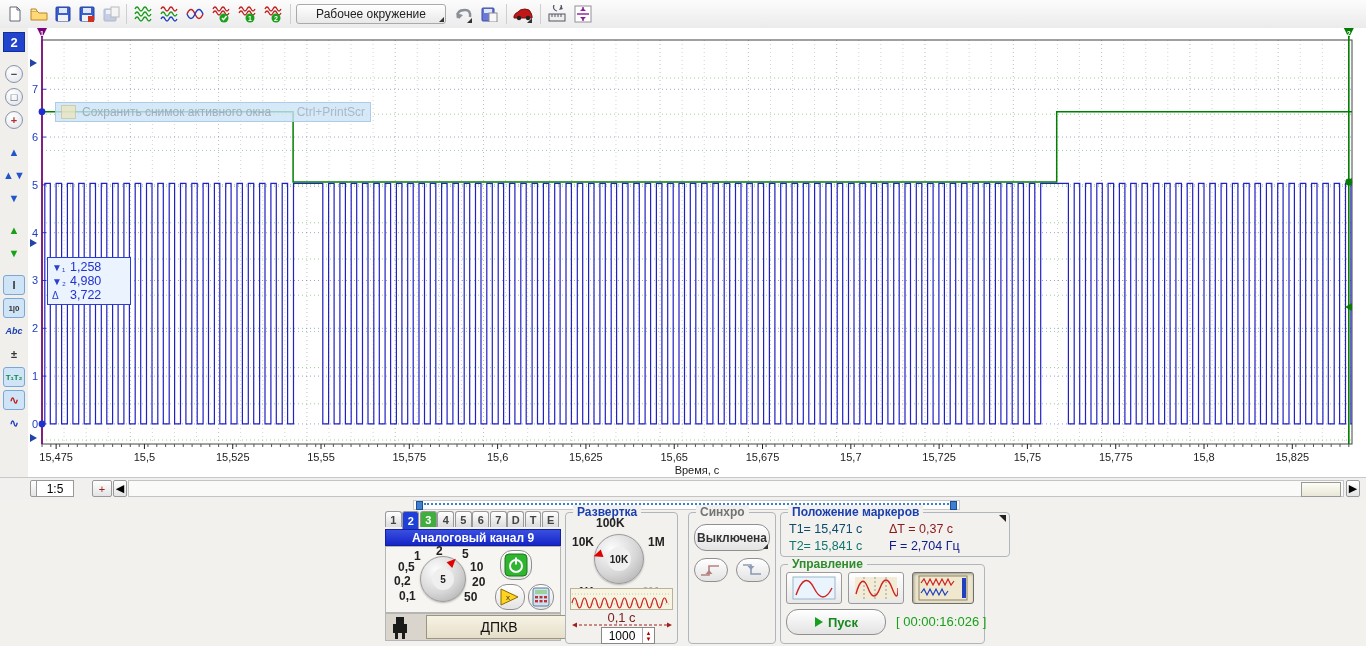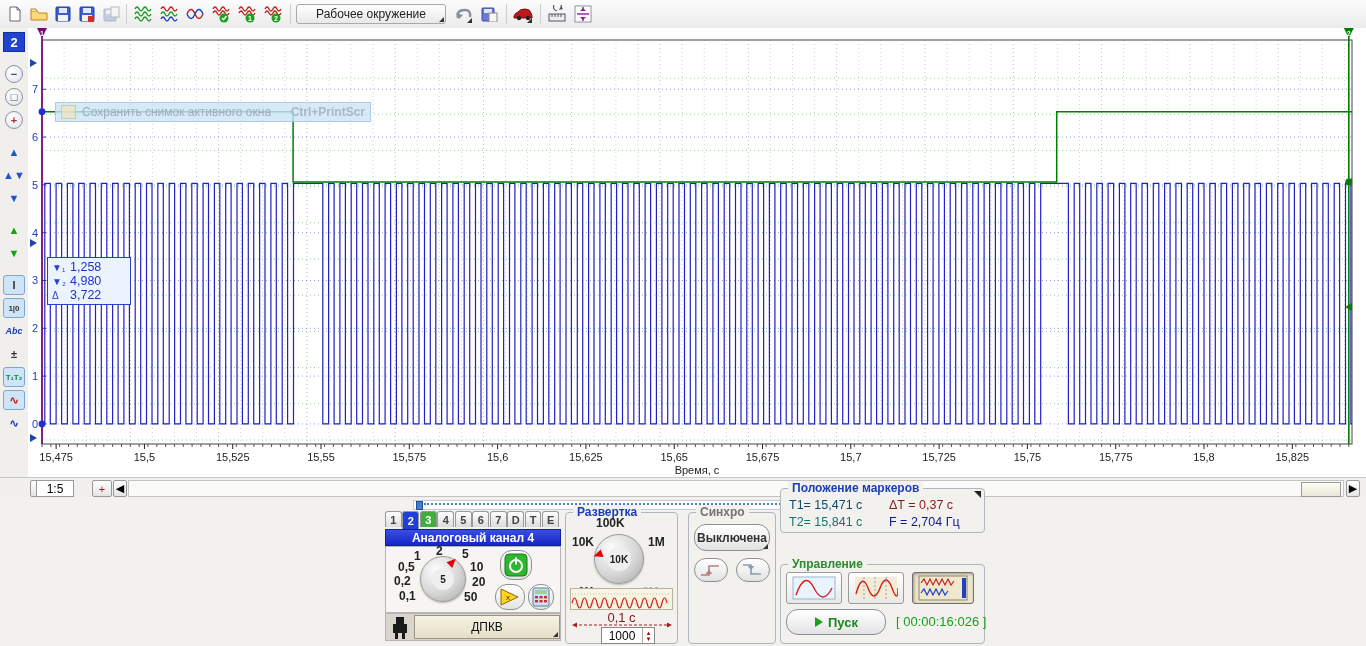--- a/index.html
+++ b/index.html
@@ -30,21 +30,21 @@
   .sbtn .circ{width:16px;height:16px;border-radius:50%;border:1px solid #8a93a8;
     background:radial-gradient(circle at 35% 30%,#fff,#dfe3ea);display:flex;align-items:center;justify-content:center;
     font-size:11px;font-weight:bold;color:#445;}
 
   
   .chartwrap{position:absolute;left:28px;top:28px;width:1338px;height:449px;background:#fff;}
   .tooltip{position:absolute;left:27px;top:74px;width:316px;height:20px;
     background:rgba(203,228,247,0.8);border:1px solid rgba(150,185,215,0.6);
     display:flex;align-items:center;font-size:12px;color:#9fadbd;box-sizing:border-box;padding:0 5px;}
   .tooltip .tico{width:13px;height:12px;background:#ece5b9;border:1px solid #c9c093;margin-right:6px;opacity:.7;}
-  .tooltip .tsc{margin-left:auto;color:#aab8c6;font-weight:bold;}
+  .tooltip .tsc{margin-left:auto;color:#aab8c6;}
   .readout{position:absolute;left:19px;top:229px;width:84px;height:48px;background:#eaf3fe;
     border:1px solid #2a3fd0;box-sizing:border-box;padding:2px 4px;font-size:12.5px;color:#2232cc;}
   .readout .rrow{display:flex;align-items:center;height:14px;}
   .readout .rico{width:18px;font-size:10px;color:#2a3fd0;}
 
   
   .zoombar{position:absolute;left:0;top:477px;width:1366px;height:21px;background:#f1f0ee;border-top:1px solid #c8c8c8;}
   .zbtn{position:absolute;top:2px;height:17px;border:1px solid #999;border-radius:2px;
     background:linear-gradient(#fff,#e4e4e4);display:flex;align-items:center;justify-content:center;
     font-size:11px;box-sizing:border-box;}
@@ -79,22 +79,22 @@
     border:1px solid #b5b5b5;box-sizing:border-box;}
   .knob{position:absolute;border-radius:50%;border:1px solid #9a9a9a;
     background:radial-gradient(circle at 35% 30%,#fdfdfd,#d6d6d6 55%,#a6a6a6);box-shadow:0 1px 2px rgba(0,0,0,.25);}
   .kcenter{position:absolute;inset:24%;background:#efefef;border-radius:50%;
     display:flex;align-items:center;justify-content:center;font-weight:bold;font-size:10px;color:#222;}
   .kptr{position:absolute;width:0;height:0;border:4px solid transparent;border-bottom:9px solid #e00000;}
   .klabel{position:absolute;font-size:12px;font-weight:bold;color:#222;}
   .klabel.dim{color:#aaa;}
   .sensorrow{position:absolute;left:385px;top:613px;width:176px;height:28px;background:#d9d5cc;
     border:1px solid #b5b5b5;box-sizing:border-box;display:flex;}
-  .sensorbtn{position:absolute;left:28px;top:1px;width:146px;height:24px;
-    background:linear-gradient(#f7f3e4,#e5dfc9);border:1px solid #9a9480;font-size:12px;color:#111;
+  .sensorbtn{position:absolute;left:40px;top:1px;width:146px;height:24px;
+    background:linear-gradient(#f7f3e4,#e5dfc9);border:1px solid #9a9480;font-size:14px;color:#111;
     display:flex;align-items:center;justify-content:center;box-sizing:border-box;}
 
   
   .mval{font-size:12.5px;}
 
   
   .modebtn{position:absolute;top:572px;height:32px;border:1px solid #9a9a9a;border-radius:3px;
     background:linear-gradient(#ffffff,#e8e8e8);display:flex;align-items:center;justify-content:center;box-sizing:border-box;}
   .modebtn.active{background:#ece5cb;box-shadow:inset 1px 1px 3px rgba(0,0,0,.35);border-color:#6f6f6f;}
 
@@ -620,21 +620,21 @@
       <div class="chtab active">2</div>
       <div class="chtab run">3</div>
       <div class="chtab">4</div>
       <div class="chtab">5</div>
       <div class="chtab">6</div>
       <div class="chtab">7</div>
       <div class="chtab">D</div>
       <div class="chtab">T</div>
       <div class="chtab">E</div>
     </div>
-  <div class="chtitle">Аналоговый канал 4</div>
+  <div class="chtitle">Аналоговый канал 9</div>
   <div class="chbody"></div>
 
   <div class="knob" style="left:420px;top:556px;width:44px;height:44px">
     <div class="kcenter">5</div>
     <div class="kptr" style="left:29px;top:-3px;transform:rotate(45deg)"></div>
   </div>
   <div id="chan-knob-labels">
       <span class="klabel" style="left: 399px; top: 589px; position: absolute;">0,1</span>
       <span class="klabel" style="left: 394px; top: 574px; position: absolute;">0,2</span>
       <span class="klabel" style="left: 398px; top: 560px; position: absolute;">0,5</span>
@@ -729,21 +729,21 @@
         <path d="M10 8 l-3.5 4 h7 z" fill="#a05050"></path>
       </svg>
     </div>
   <div class="btn3d" style="position:absolute;left:736px;top:558px;width:34px;height:24px">
     <svg width="24" height="16" opacity="0.7">
         <path d="M2 3 h8 v9 h10" fill="none" stroke="#60789a" stroke-width="1.6"></path>
         <path d="M10 8 l-3.5 -4 h7 z" fill="#60789a"></path>
       </svg>
     </div>
 
-  <div class="gbox" style="left:780px;top:488px;width:205px;height:45px">
+  <div class="gbox" style="left:780px;top:512px;width:230px;height:45px">
     <div class="gtitle" style="color:#1a3fb0">Положение маркеров</div>
     <div style="position:absolute;right:3px;top:2px;width:0;height:0;border-right:7px solid #222;border-bottom:7px solid transparent"></div>
     <div class="mval" style="position:absolute;left:8px;top:9px;color:#0c4a6e">T1= 15,471 с</div>
     <div class="mval" style="position:absolute;left:108px;top:9px;color:#8b1a1a">ΔT = 0,37 с</div>
     <div class="mval" style="position:absolute;left:8px;top:26px;color:#0f766e">T2= 15,841 с</div>
     <div class="mval" style="position:absolute;left:108px;top:26px;color:#101a8a">F = 2,704 Гц</div>
   </div>
 
   <div class="gbox" style="left:780px;top:564px;width:205px;height:80px">
     <div class="gtitle" style="color:#2e8b2e">Управление</div>

